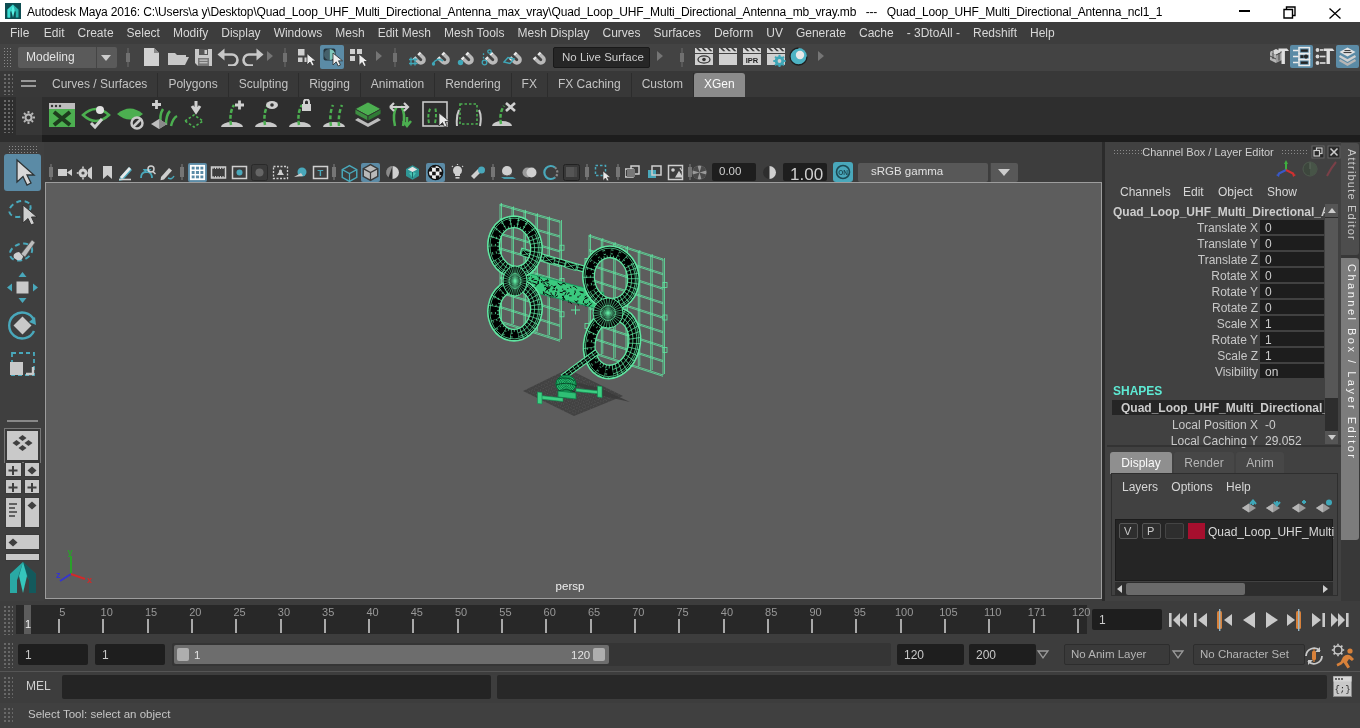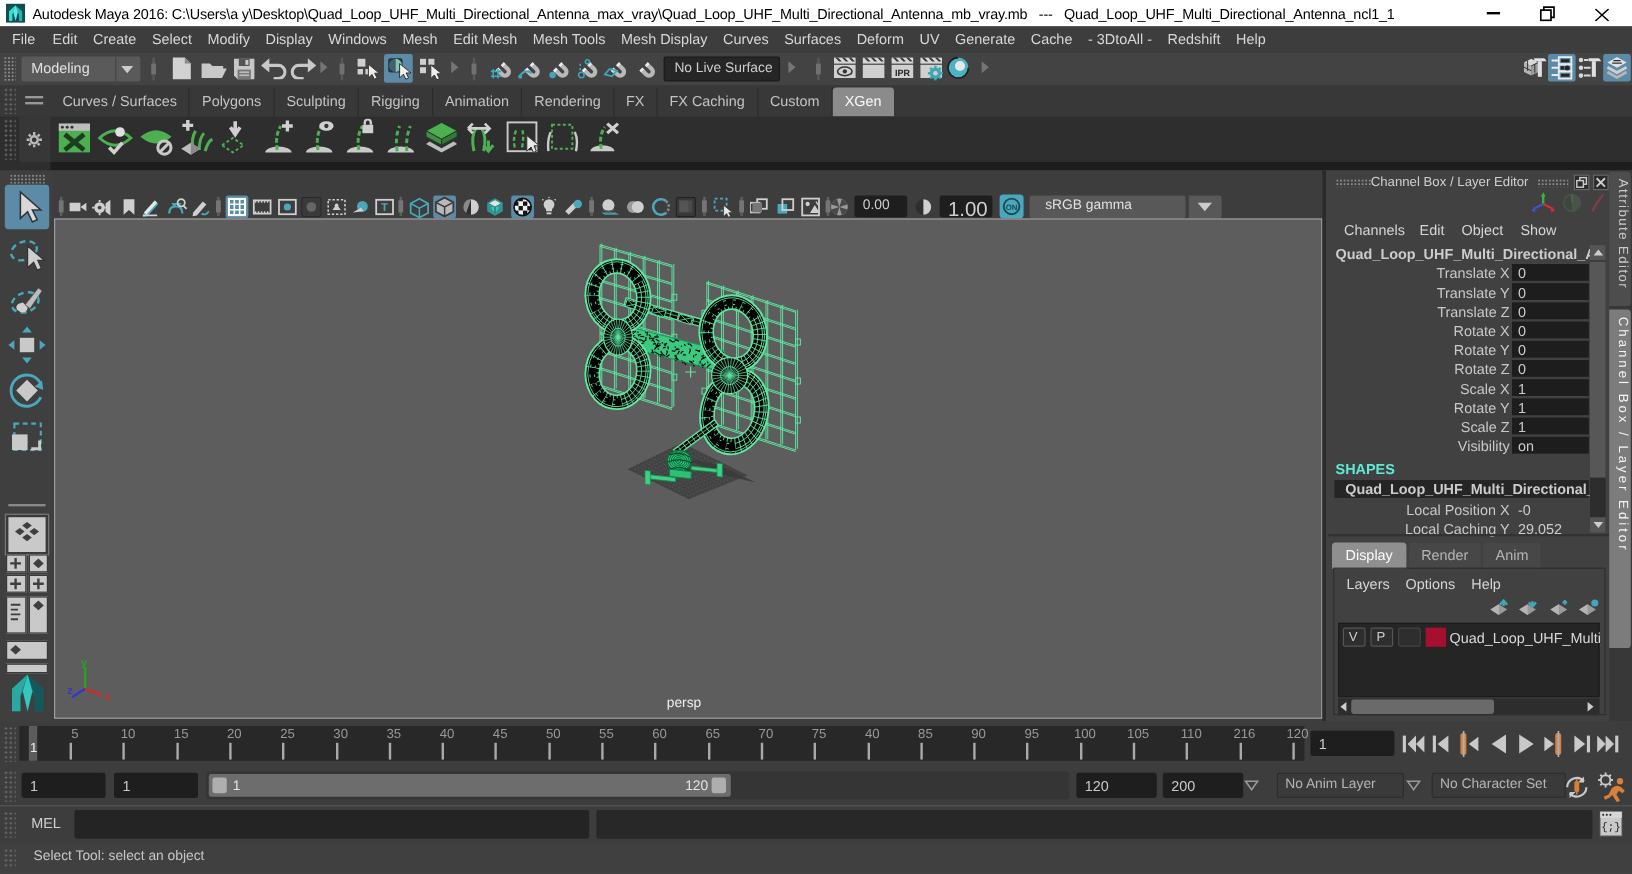--- a/index.html
+++ b/index.html
@@ -1032,21 +1032,21 @@
 <div class="abs" style="left:784.5px;top:1px;width:30px;text-align:center;font-size:11px;color:#989898;">90</div>
 <div class="abs" style="left:795.1px;top:14px;width:2px;height:14px;background:#a9a9a9;"></div>
 <div class="abs" style="left:828.8px;top:1px;width:30px;text-align:center;font-size:11px;color:#989898;">95</div>
 <div class="abs" style="left:839.4px;top:14px;width:2px;height:14px;background:#a9a9a9;"></div>
 <div class="abs" style="left:873.1px;top:1px;width:30px;text-align:center;font-size:11px;color:#989898;">100</div>
 <div class="abs" style="left:883.7px;top:14px;width:2px;height:14px;background:#a9a9a9;"></div>
 <div class="abs" style="left:917.4px;top:1px;width:30px;text-align:center;font-size:11px;color:#989898;">105</div>
 <div class="abs" style="left:928.0px;top:14px;width:2px;height:14px;background:#a9a9a9;"></div>
 <div class="abs" style="left:961.7px;top:1px;width:30px;text-align:center;font-size:11px;color:#989898;">110</div>
 <div class="abs" style="left:972.3px;top:14px;width:2px;height:14px;background:#a9a9a9;"></div>
-<div class="abs" style="left:1006.0px;top:1px;width:30px;text-align:center;font-size:11px;color:#989898;">216</div>
+<div class="abs" style="left:1006.0px;top:1px;width:30px;text-align:center;font-size:11px;color:#989898;">171</div>
 <div class="abs" style="left:1016.6px;top:14px;width:2px;height:14px;background:#a9a9a9;"></div>
 <div class="abs" style="left:1050.3px;top:1px;width:30px;text-align:center;font-size:11px;color:#989898;">120</div>
 <div class="abs" style="left:1060.9px;top:14px;width:2px;height:14px;background:#a9a9a9;"></div>
     </div>
   <div class="abs" style="left:1092px;top:609px;width:70px;height:21px;background:#1e1e1e;border-radius:2px;"></div>
   <div class="abs" style="left:1099px;top:613px;font-size:12px;color:#cccccc;">1</div>
   <div id="playback" class="abs" style="left:1166px;top:609px;width:190px;height:22px;">
       <svg class="abs" style="left:2px;top:0;" width="20" height="22" viewBox="0 0 20 22">
         <rect x="1" y="4" width="2.6" height="14" fill="#c9c9c9"></rect>
         <path d="M12,4 l-7,7 7,7 z" fill="#c9c9c9"></path>

